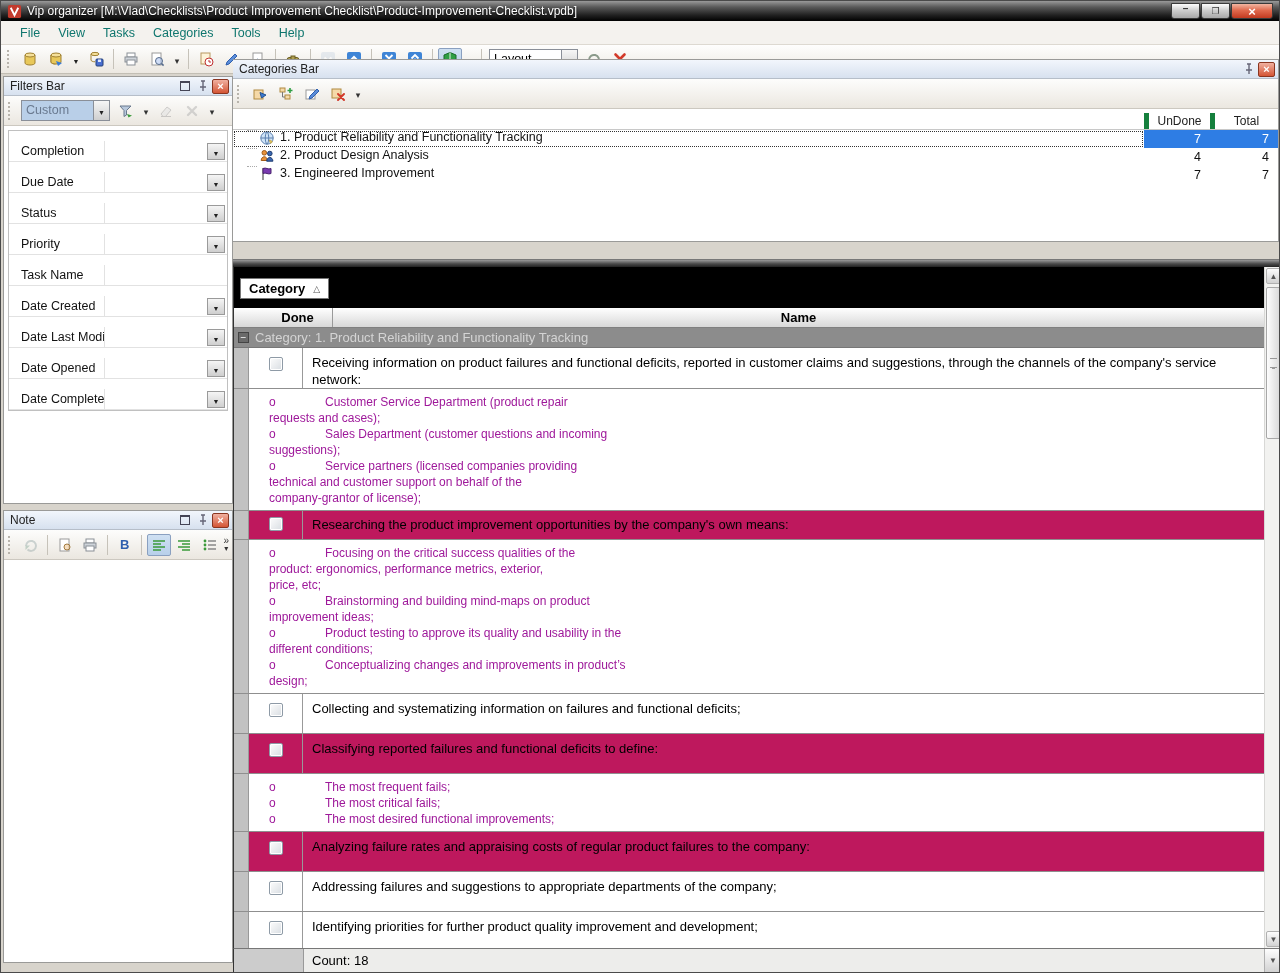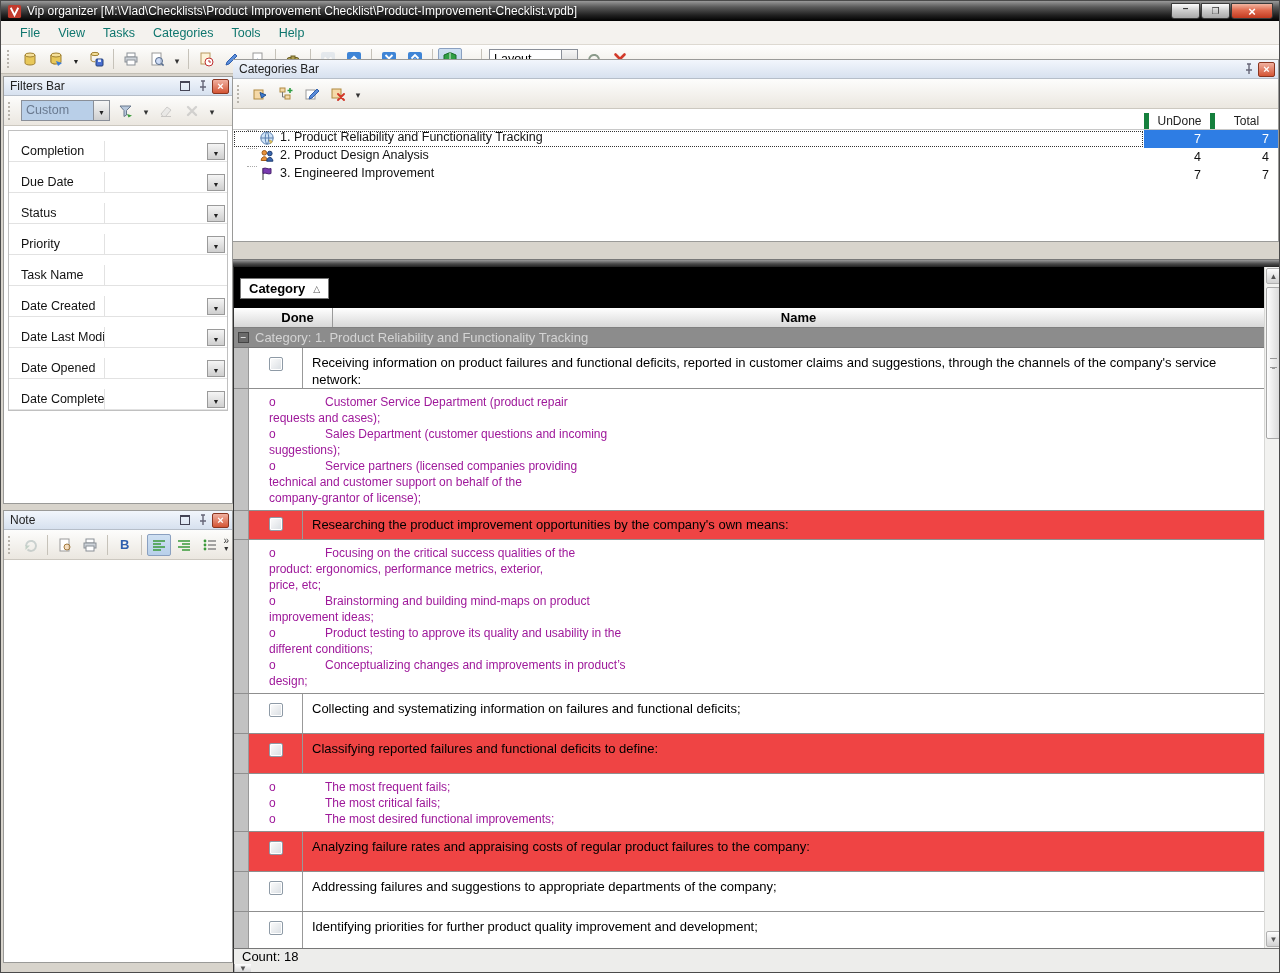--- a/index.html
+++ b/index.html
@@ -112,40 +112,40 @@
   .group-row{height:20px;background:#8c8c8c;color:#d4d4d4;font-size:13px;display:flex;align-items:center;padding-left:4px;gap:6px;border-bottom:1px solid #777;}
   .minus-box{width:11px;height:11px;background:#6a6a6a;border:1px solid #444;color:#fff;font-size:10px;line-height:9px;text-align:center;}
   .minus-box::after{content:"−";}
   .gutter{width:15px;background:#c2c2c2;border-right:1px solid #999;flex:0 0 auto;}
   .done-cell{width:54px;border-right:1px solid #999;flex:0 0 auto;display:flex;justify-content:center;padding-top:9px;}
   .name-cell{flex:1;font-size:13px;line-height:17px;color:#000;padding:6px 10px 0 9px;}
   .task-row{min-height:40px;}
   .task-row.compact{min-height:29px;}
   .task-row.compact .done-cell{padding-top:6px;}
   .task-row.compact .name-cell{padding-top:5px;}
-  .task-row.gray .done-cell,.task-row.gray .name-cell{background:#ef4444;}
+  .task-row.gray .done-cell,.task-row.gray .name-cell{background:#be185d;}
   .checkbox{width:14px;height:14px;border:1px solid #8e9aa6;border-radius:2px;
     background:linear-gradient(135deg,#fdfdfd,#d8dde2);box-shadow:inset 0 0 0 1px #fff;}
   .note-body{flex:1;background:#fff;padding:5px 0 4px 20px;}
   .note-line{font-size:12px;line-height:16px;color:#9e189a;white-space:nowrap;}
   .note-bullet{display:inline-block;width:56px;}
 
   
   .vscroll{position:absolute;right:0;top:0;width:17px;bottom:0;background:#f2f2f0;border-left:1px solid #d8d8d6;}
   .sbtn{position:absolute;left:1px;width:15px;height:16px;background:linear-gradient(#fdfdfd,#d2d2d2);
     border:1px solid #b0b0b0;border-radius:2px;display:flex;align-items:center;justify-content:center;font-size:8px;color:#555;}
   .sbtn.up{top:1px;}
   .sbtn.down{bottom:1px;}
   .sthumb{position:absolute;left:1px;top:20px;width:15px;height:152px;border:1px solid #a8a8a8;border-radius:2px;
     background:linear-gradient(90deg,#fdfdfd,#d8d8d8);display:flex;align-items:center;justify-content:center;}
   .sthumb::after{content:"";width:7px;height:8px;border-top:1px solid #999;border-bottom:1px solid #999;box-shadow:0 3px 0 -2px #999;}
 
   
   .statusrow{position:absolute;left:232px;top:947px;width:1048px;height:24px;border-top:1px solid #777;
-    background:#ededeb;display:flex;font-size:13px;color:#000;border-left:1px solid #333;flex-direction:column;}
+    background:#ededeb;display:flex;font-size:13px;color:#000;border-left:1px solid #333;}
   .statusrow .sgutter{width:70px;background:#ccc;border-right:1px solid #999;}
   .statusrow .scount{flex:1;display:flex;align-items:center;padding-left:8px;}
   .statusrow .sdown{width:17px;display:flex;align-items:center;justify-content:center;font-size:8px;color:#555;
     background:linear-gradient(#fdfdfd,#d2d2d2);border-left:1px solid #b0b0b0;}
 
   .bottomstrip{position:absolute;left:0;top:962px;width:232px;height:11px;background:#d8d4cc;}
 </style>
 </head>
 <body>
 

